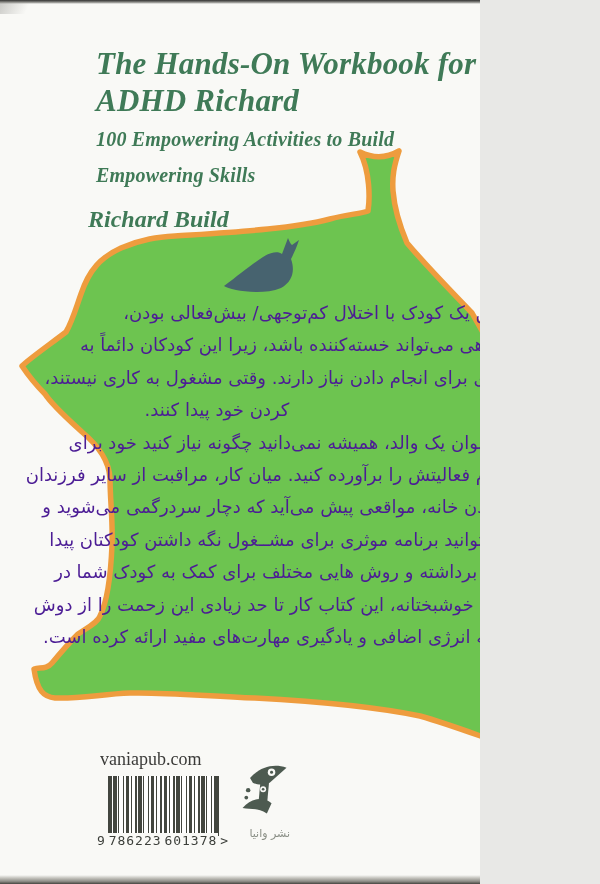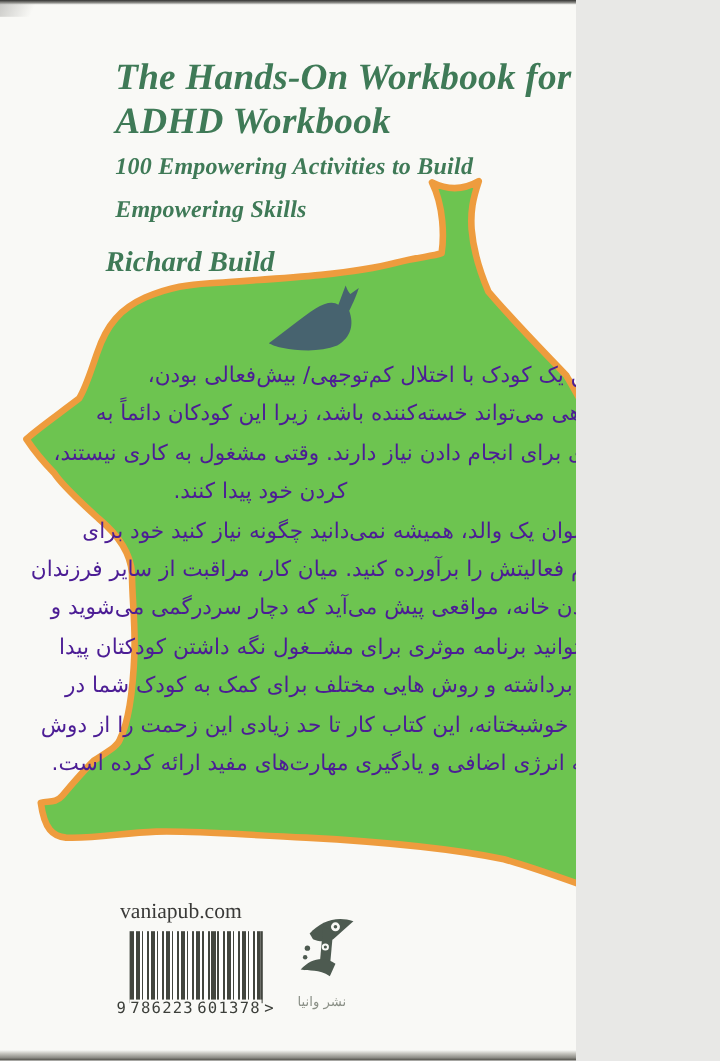--- a/index.html
+++ b/index.html
@@ -66,21 +66,21 @@
       #43463f 8.2px,#43463f 9.2px,
       #ffffff 9.2px,#ffffff 12.6px);
     border-left:2px solid #43463f; border-right:2px solid #43463f;
   }
   .isbn-row {
     position:absolute; left:-12px; top:57px; width:134px;
     display:flex; justify-content:space-between; align-items:baseline;
     font-family:"DejaVu Sans Mono", monospace; font-size:13px; color:#3c3f3a;
   }
   .isbn-row span { background:#f9f9f6; padding:0 1px; letter-spacing:1px; }
-  .publisher { position:absolute; left:248px; top:763px; width:54px; text-align:left; }
+  .publisher { position:absolute; left:236px; top:763px; width:54px; text-align:right; }
   .publisher-caption {
     margin-top:2px; font-family:"DejaVu Sans", sans-serif;
     font-size:11px; color:#8a8f86; direction:rtl;
   }
 </style>
 </head>
 <body>
 
 <div class="page">
 
@@ -126,21 +126,21 @@
          C 290,243 291,244 292,245
          L 299,240
          C 296,249 293,255 291,259
          C 295,270 293,281 281,288
          C 266,294 247,292 236,290
          C 230,289 226,287 224,286 Z" fill="#47636f"></path>
   </svg>
 
   <div class="title-block">
     <div class="title-main">The Hands-On Workbook for</div>
-    <div class="title-main">ADHD Workbook</div>
+    <div class="title-main">ADHD Richard</div>
     <div class="title-sub">100 Empowering Activities to Build</div>
     <div class="title-sub">Empowering Skills</div>
   </div>
   <div class="author">Richard Build</div>
 
   <div class="blurb" dir="rtl">
     <div class="line shift-r">والدین یک کودک با اختلال کم‌توجهی/ بیش‌فعالی بودن،</div>
     <div class="line">گاهی می‌تواند خسته‌کننده باشد، زیرا این کودکان دائماً به</div>
     <div class="line">چیزی برای انجام دادن نیاز دارند. وقتی مشغول به کاری نیستند،</div>
     <div class="line shift-l">کردن خود پیدا کنند.</div>

